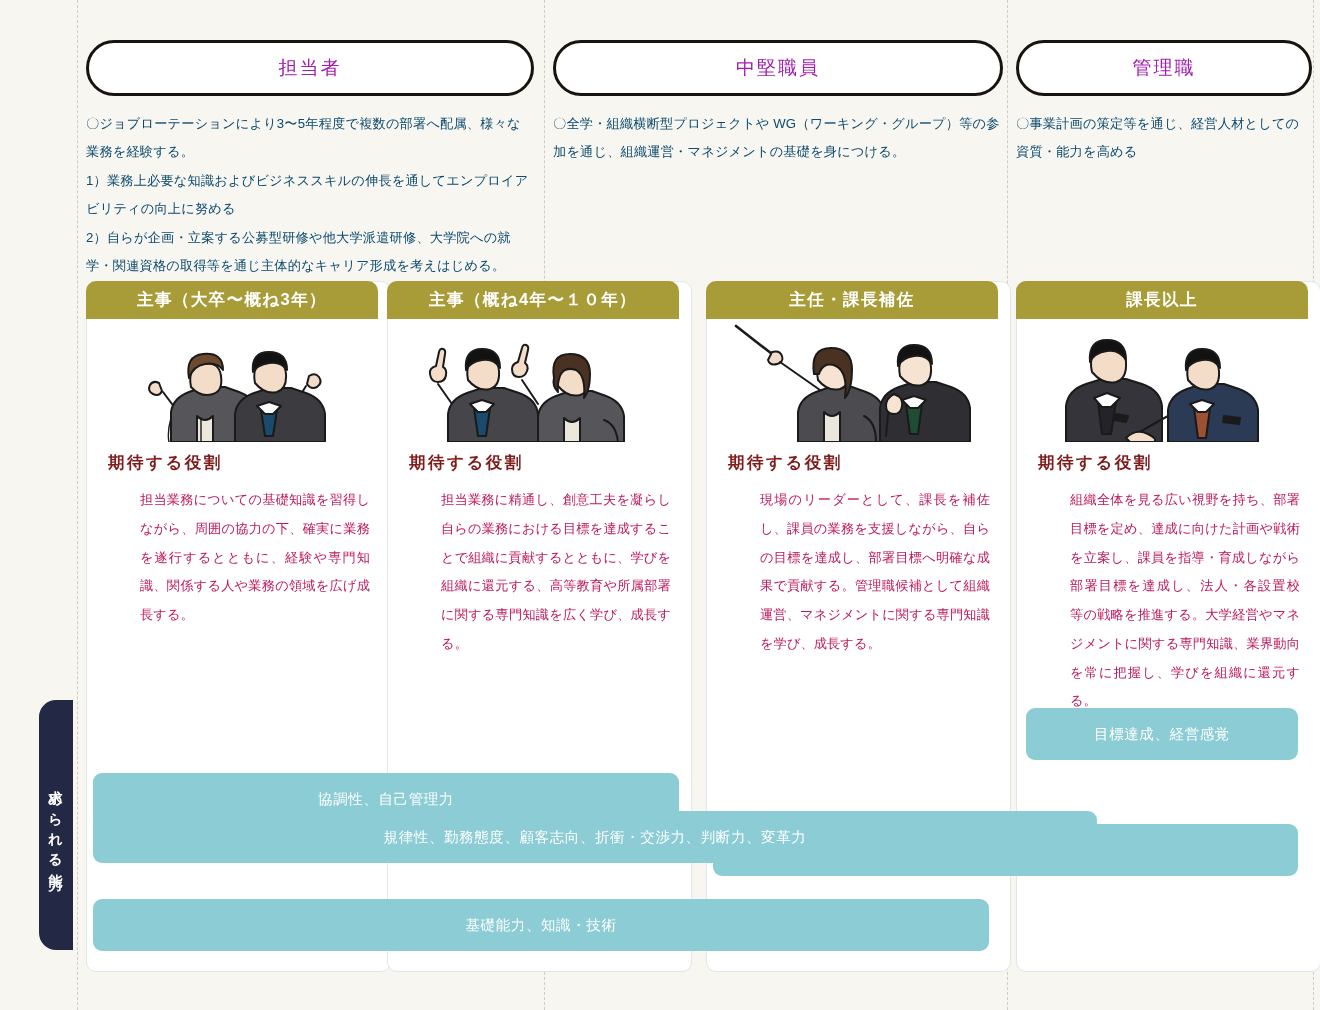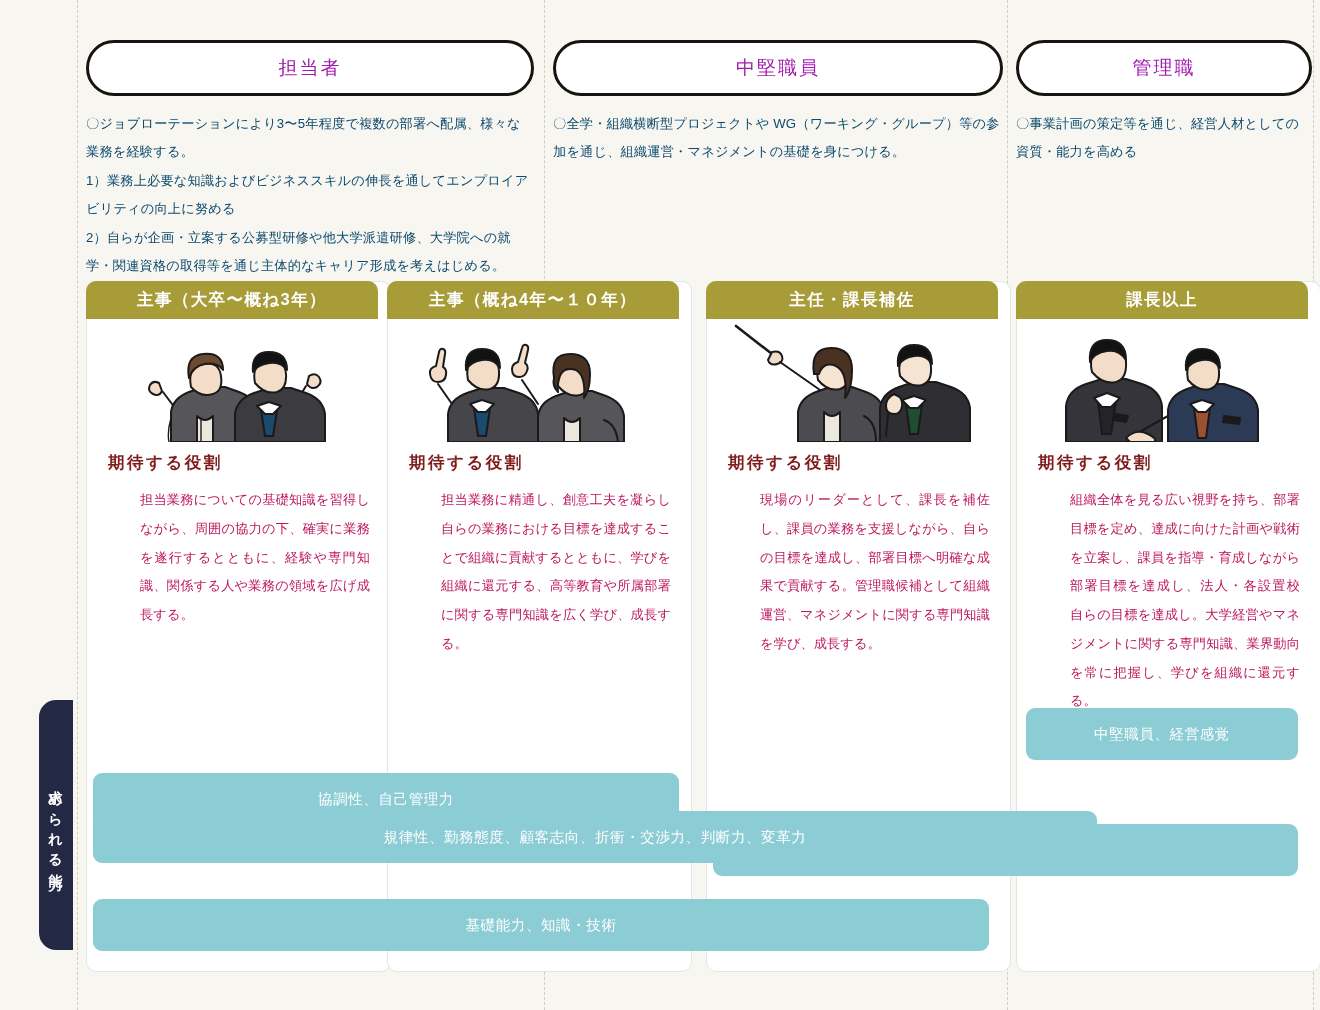--- a/index.html
+++ b/index.html
@@ -254,26 +254,26 @@
           <path d="M156 88 l8 -6 l8 6 l-4 30 l-8 0z" fill="#9b5132"></path>
           <path d="M152 84 l12 -4 l12 4 l-8 8 l-8 0z" fill="#ffffff"></path>
           <path d="M186 96 l16 2 l-1 6 l-16 -2z" fill="#1a1a1a"></path>
 
           <path d="M130 96 q-22 12 -38 22" fill="none" stroke-width="2"></path>
           <path d="M88 118 q10 -10 22 -4 q10 5 6 8 l-24 0z" fill="#f3ddc8"></path>
         </g>
       </svg>
     </div>
     <div class="role-title">期待する役割</div>
-    <div class="role-body">組織全体を見る広い視野を持ち、部署目標を定め、達成に向けた計画や戦術を立案し、課員を指導・育成しながら部署目標を達成し、法人・各設置校 自らの目標を達成し。大学経営やマネジメントに関する専門知識、業界動向を常に把握し、学びを組織に還元する。</div>
+    <div class="role-body">組織全体を見る広い視野を持ち、部署目標を定め、達成に向けた計画や戦術を立案し、課員を指導・育成しながら部署目標を達成し、法人・各設置校 等の戦略を推進する。大学経営やマネジメントに関する専門知識、業界動向を常に把握し、学びを組織に還元する。</div>
   </div>
 
 </div>
 
-<div class="bar bar-goal">中堅職員、経営感覚</div>
+<div class="bar bar-goal">目標達成、経営感覚</div>
 <div class="bar bar-coop">協調性、自己管理力</div>
 <div class="bar bar-lead">リーダーシップ、人材育成</div>
 <div class="bar bar-disc">規律性、勤務態度、顧客志向、折衝・交渉力、判断力、変革力</div>
 <div class="bar bar-base">基礎能力、知識・技術</div>
 
 <div class="side-tab">
   <span>求められる能力</span>
 </div>
 
 </body></html>

